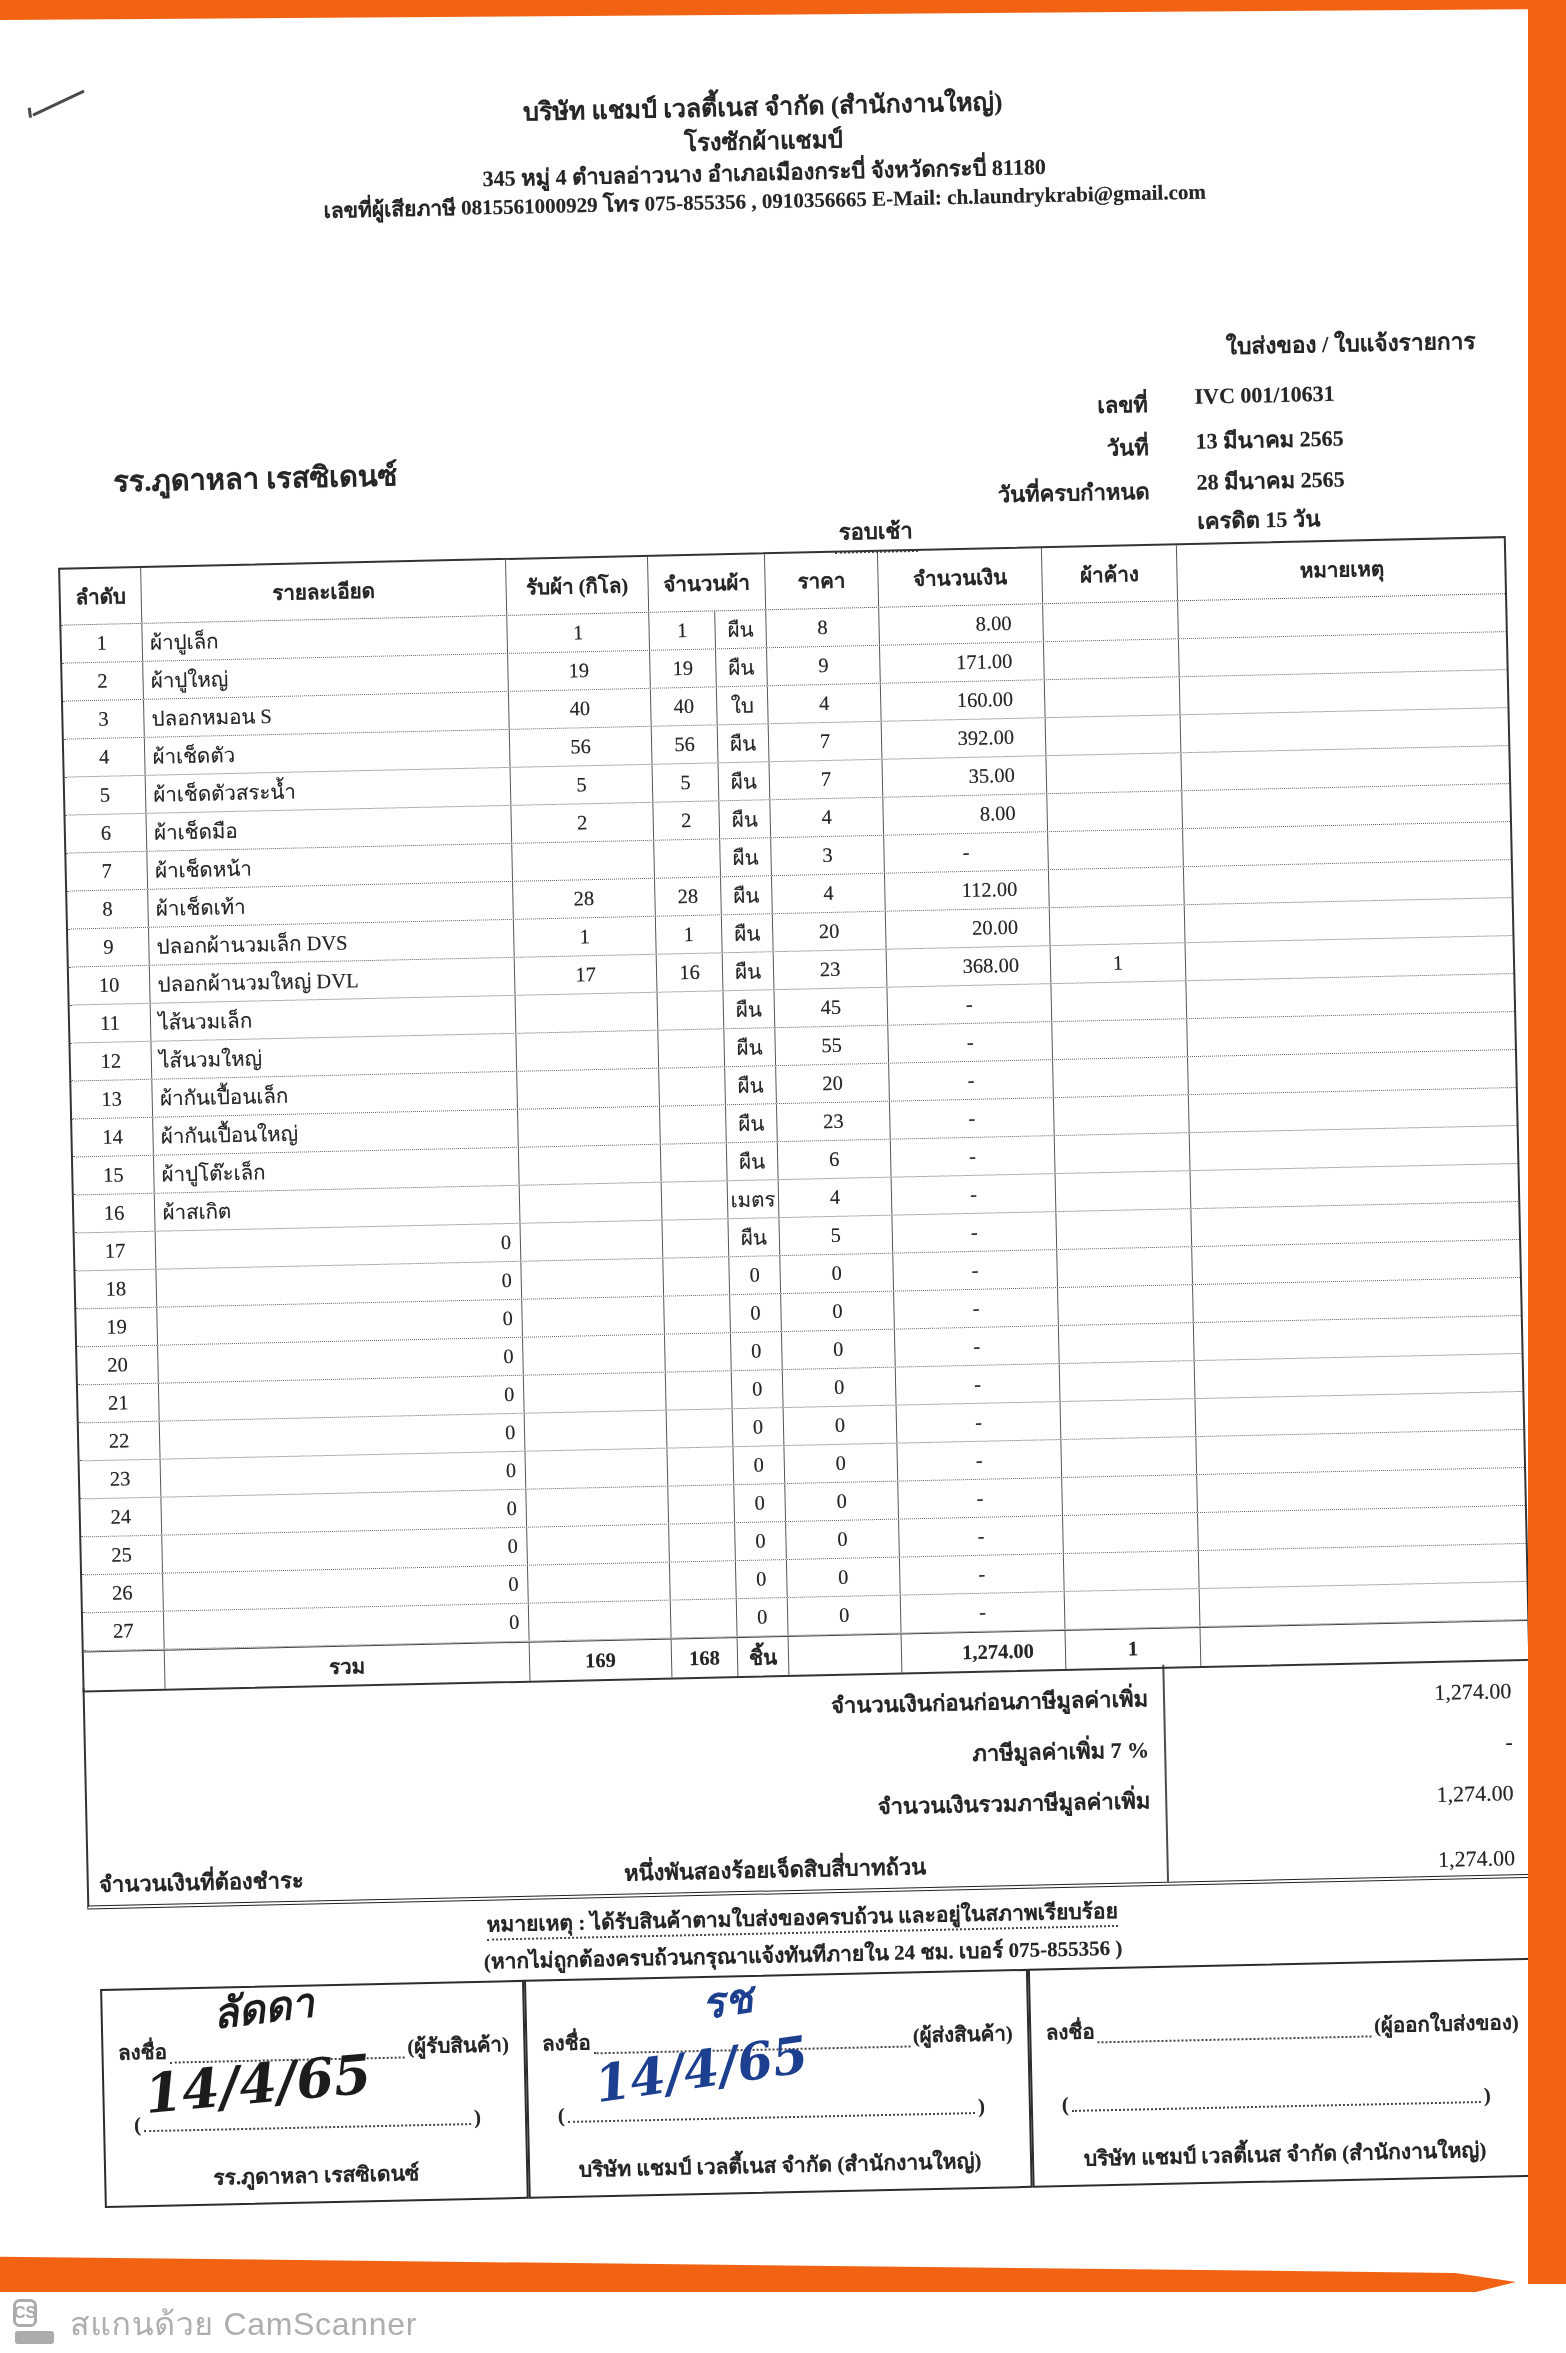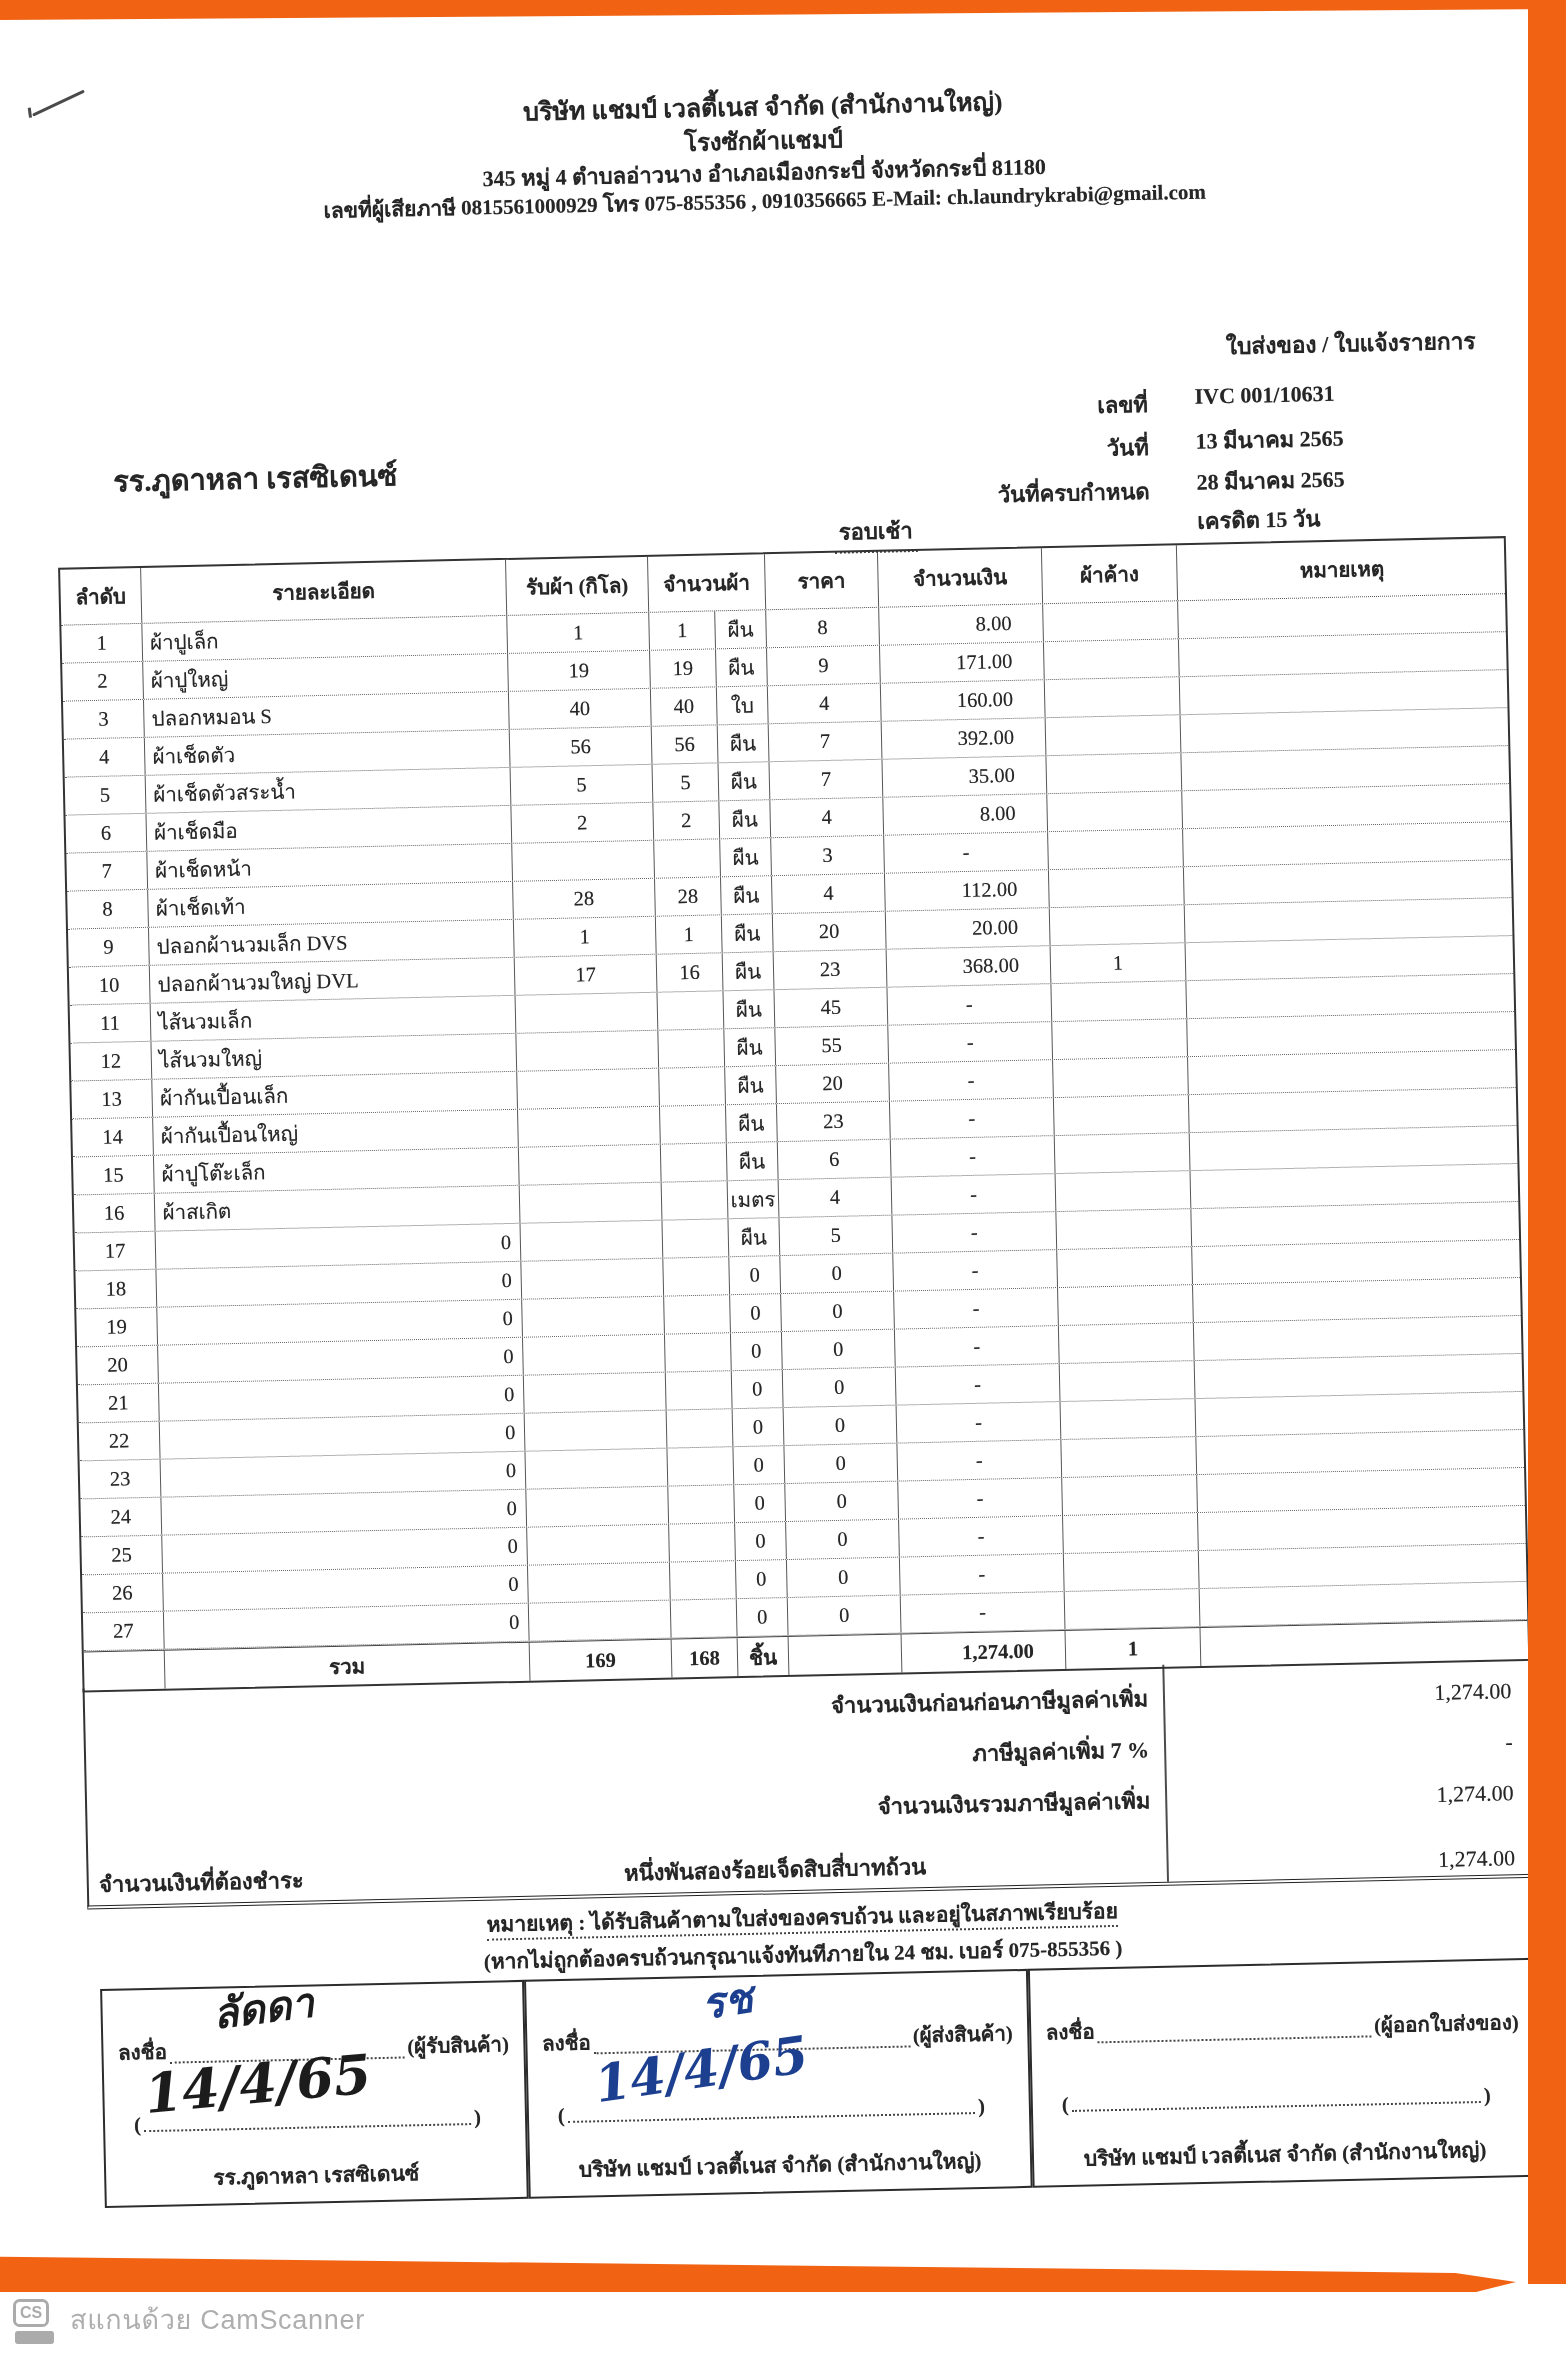--- a/index.html
+++ b/index.html
@@ -76,24 +76,24 @@
   .hand{position:absolute;font-style:italic;font-weight:bold;text-shadow:none;
         font-family:"DejaVu Serif","Liberation Serif",serif;}
   .hand-name1{left:110px;top:-11.7px;font-size:41px;transform:rotate(-6deg);color:#1c1c1c;}
   .hand-date1{left:40px;top:64px;font-size:54px;transform:rotate(-4deg);color:#1c1c1c;}
   .hand-name2{left:175px;top:-10.2px;font-size:42px;transform:rotate(-8deg);color:#1d3f8f;}
   .hand-date2{left:66px;top:61px;font-size:51px;transform:rotate(-7deg);color:#1d3f8f;}
   
   .footer{position:absolute;left:0;top:2292px;width:1567px;height:61px;background:#ffffff;
           font-family:"Liberation Sans","DejaVu Sans",sans-serif;color:#aeaeae;}
   .cslogo{position:absolute;left:13px;top:7.3px;width:42px;height:45px;}
-  .cslogo .frame{position:absolute;left:0;top:0;width:36px;height:28px;border:3.7px solid #ababab;border-radius:6.6px;
+  .cslogo .frame{position:absolute;left:0;top:0;width:24px;height:28px;border:3.7px solid #ababab;border-radius:6.6px;
                  display:flex;align-items:center;justify-content:center;font-size:16px;font-weight:bold;color:#ababab;}
   .cslogo .bar{position:absolute;left:1.5px;top:32px;width:39px;height:13px;background:#ababab;border-radius:2.9px;}
-  .cstext{position:absolute;left:70px;top:5.8px;font-size:27px;letter-spacing:0.7px;}
+  .cstext{position:absolute;left:70px;top:5.8px;font-size:32px;letter-spacing:0.7px;}
 </style>
 </head>
 <body>
 
 <div class="photo">
 
   <div id="sheet">
     <div class="penmark"></div>
 
     <div class="abs ctr h1 b">บริษัท แชมป์ เวลตี้เนส จำกัด (สำนักงานใหญ่)</div>

